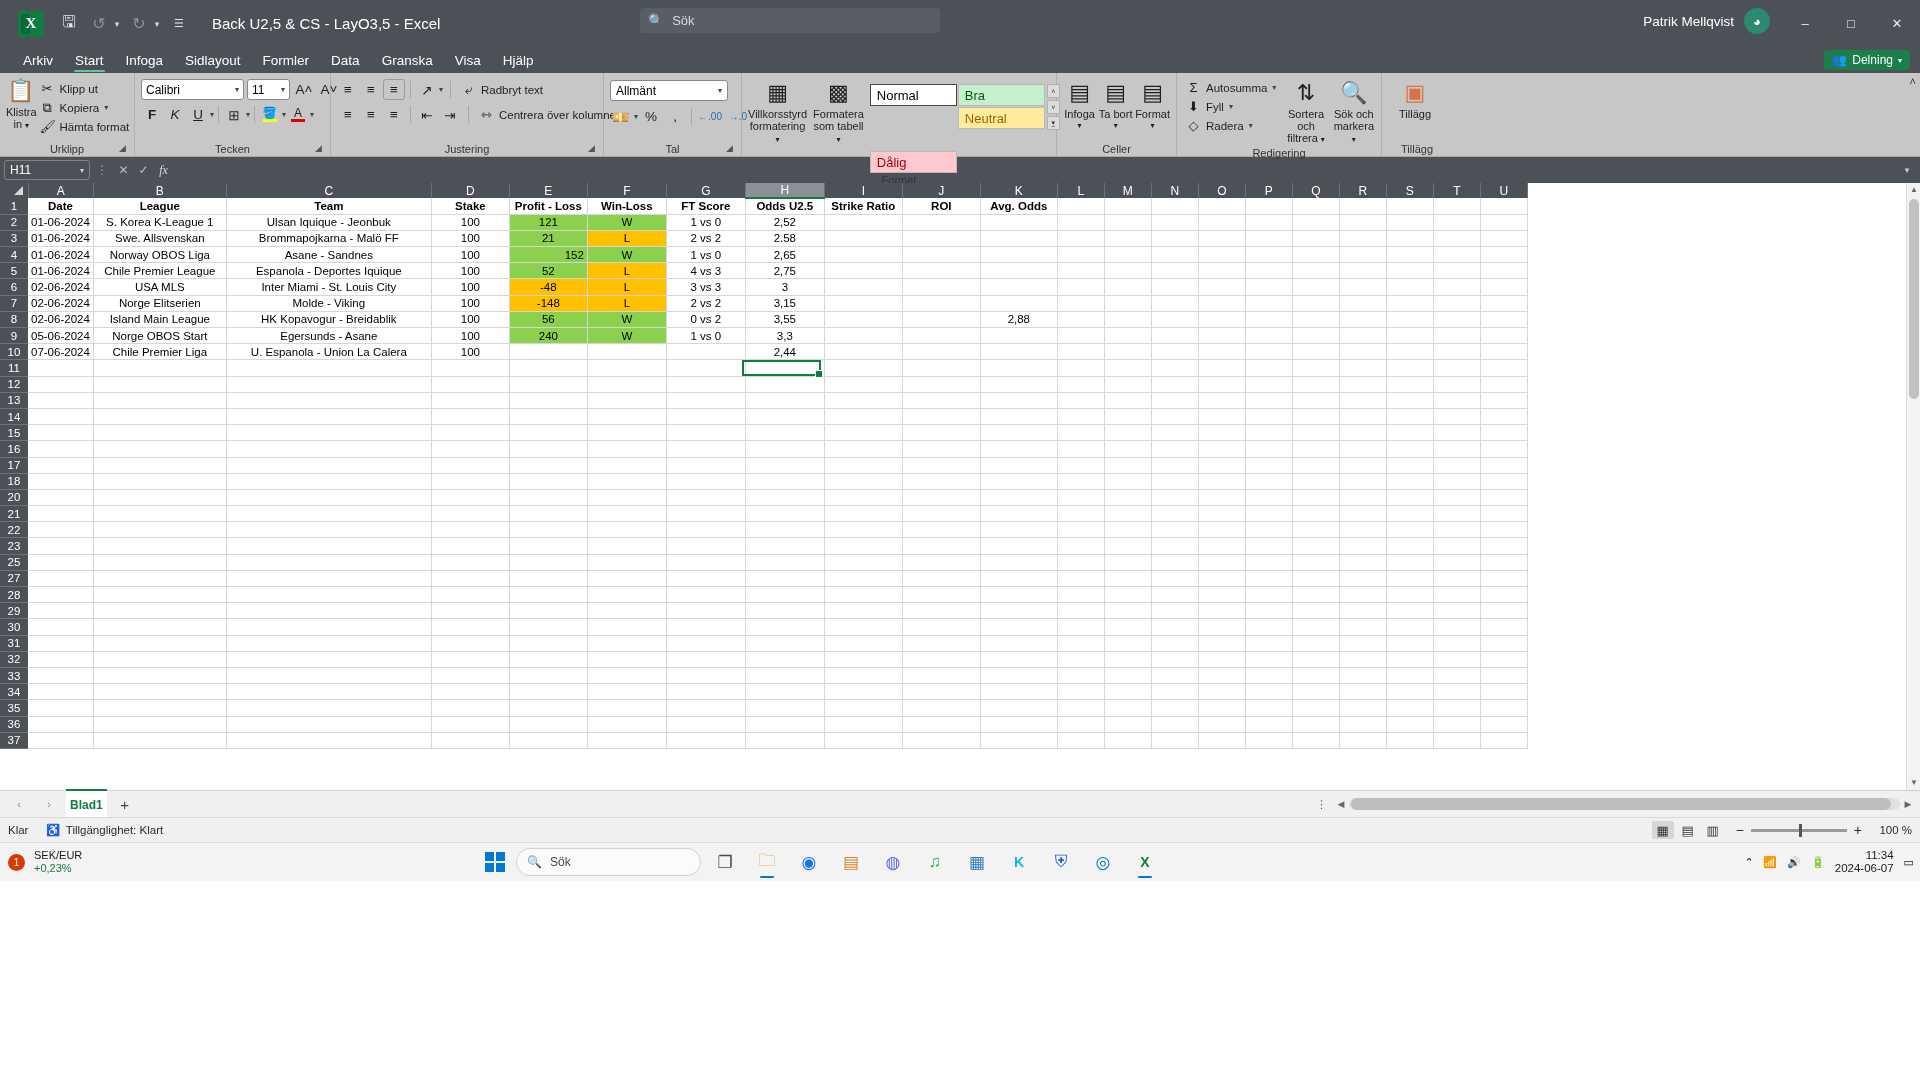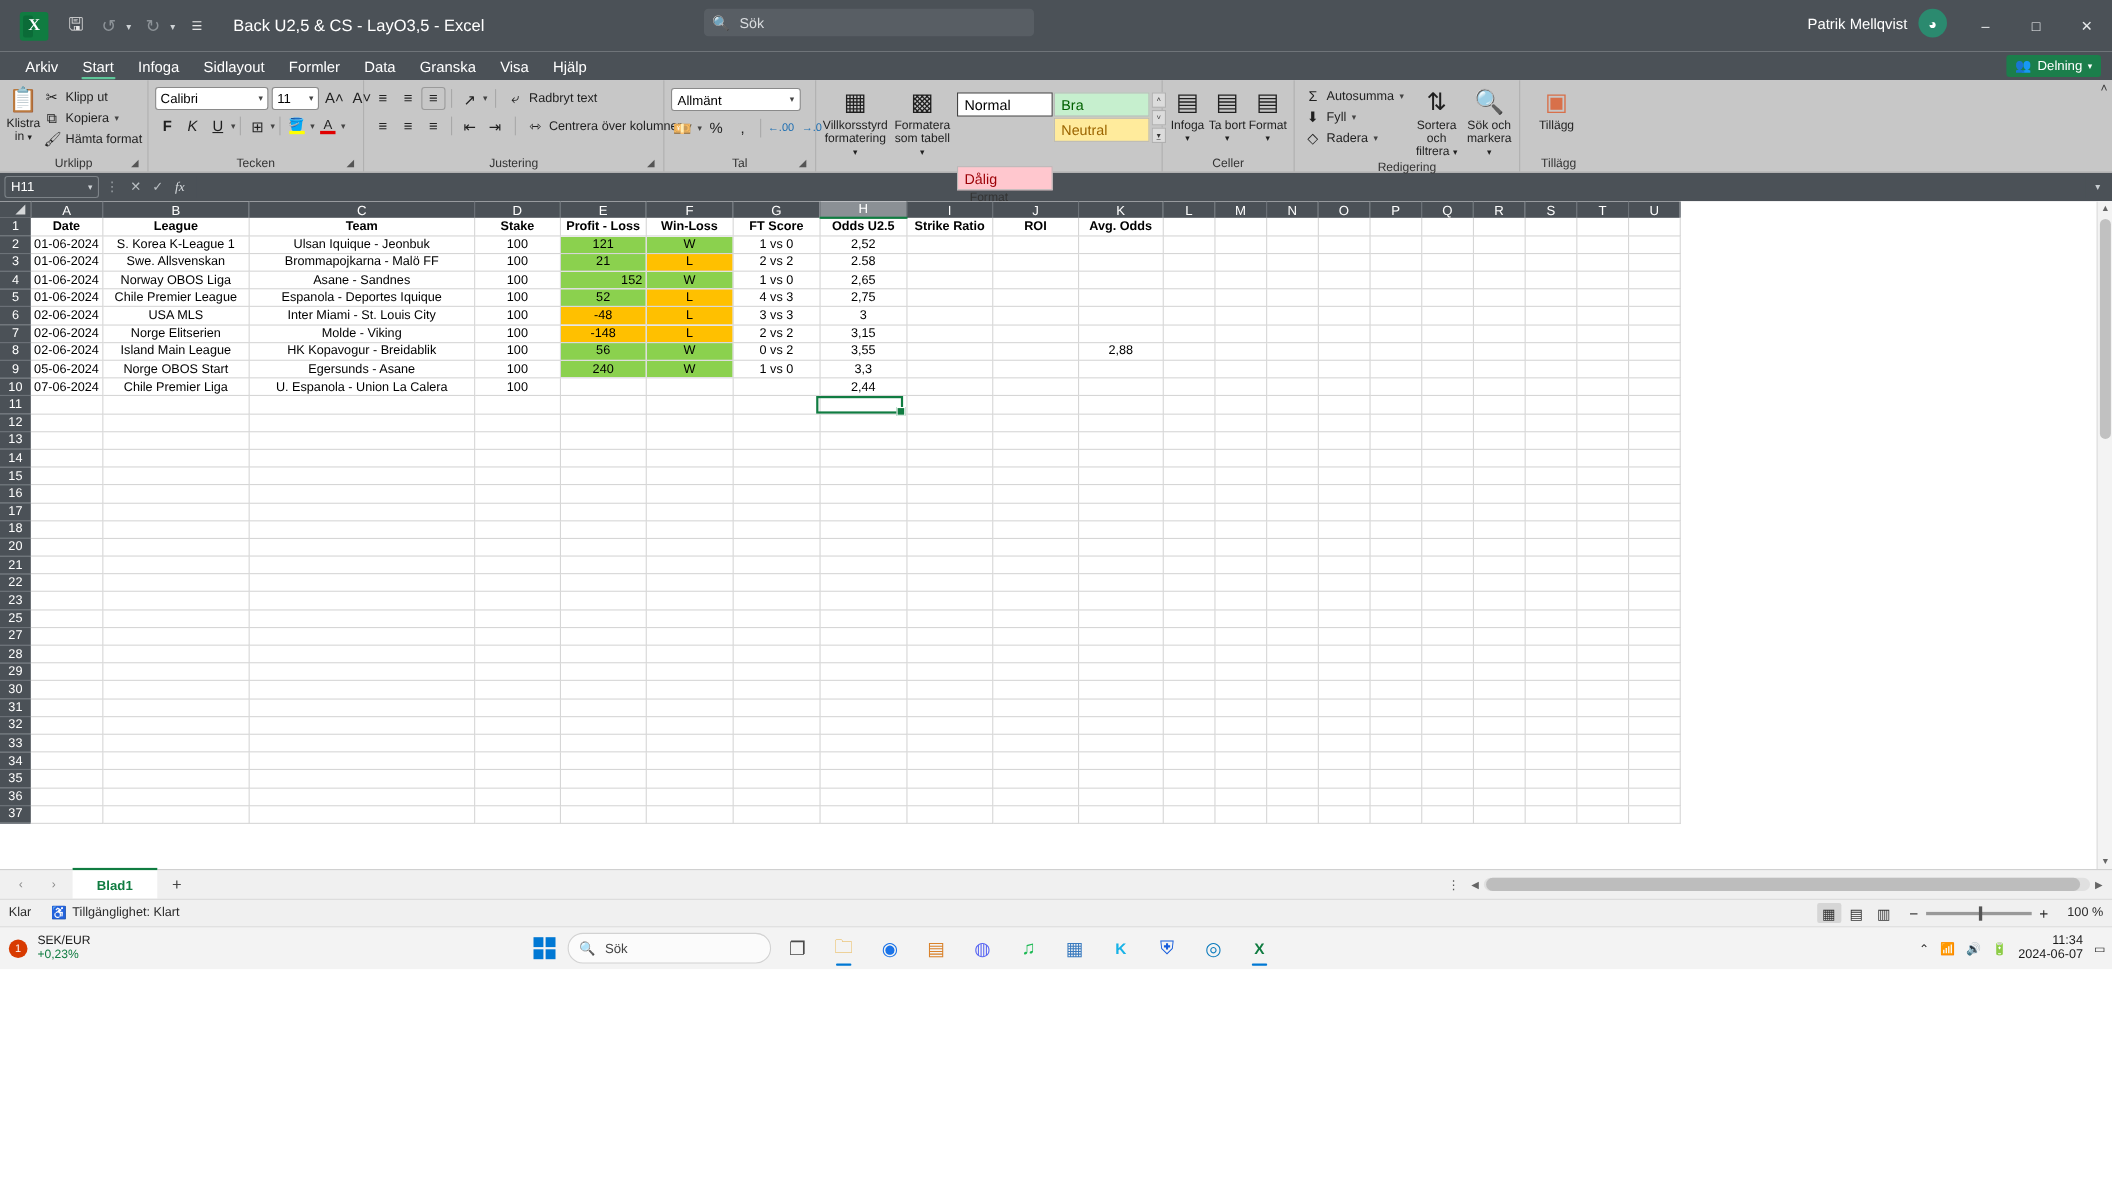--- a/index.html
+++ b/index.html
@@ -175,21 +175,21 @@
   }
 
   
   .sheetbar {
     height: 27px; background: #f0f0f0; display: flex; align-items: center;
     border-top: 1px solid #d0d0d0; padding-left: 6px; gap:4px; position:relative;
   }
   .navbtn { width: 26px; height: 22px; display: flex; align-items: center; justify-content: center;
             color: #8a8a8a; font-size: 11px; }
   .sheettab {
-    height: 30px; display: flex; align-items: center; padding: 0 22px; font-size: 12px;
+    height: 30px; display: flex; align-items: center; padding: 0 4px; font-size: 12px;
     color: #107c41; font-weight: bold; background: #ffffff; border-top: 2px solid #107c41;
   }
   .addsheet { width: 28px; height: 24px; display:flex;align-items:center;justify-content:center;
               font-size: 15px; color: #444; }
   .hscrollzone { position:absolute; right:4px; top:4px; width:600px; height:18px;
                  display:flex; align-items:center; }
   .hscroll-track { flex:1; height:12px; background:#e0e0e0; border-radius:6px; position:relative;}
   .hscroll-thumb { position:absolute; left:2px; top:0; width:540px; height:12px;
                    background:#bdbdbd; border-radius:6px; }
   .hs-arrow { width:16px; text-align:center; font-size:9px; color:#666; }

